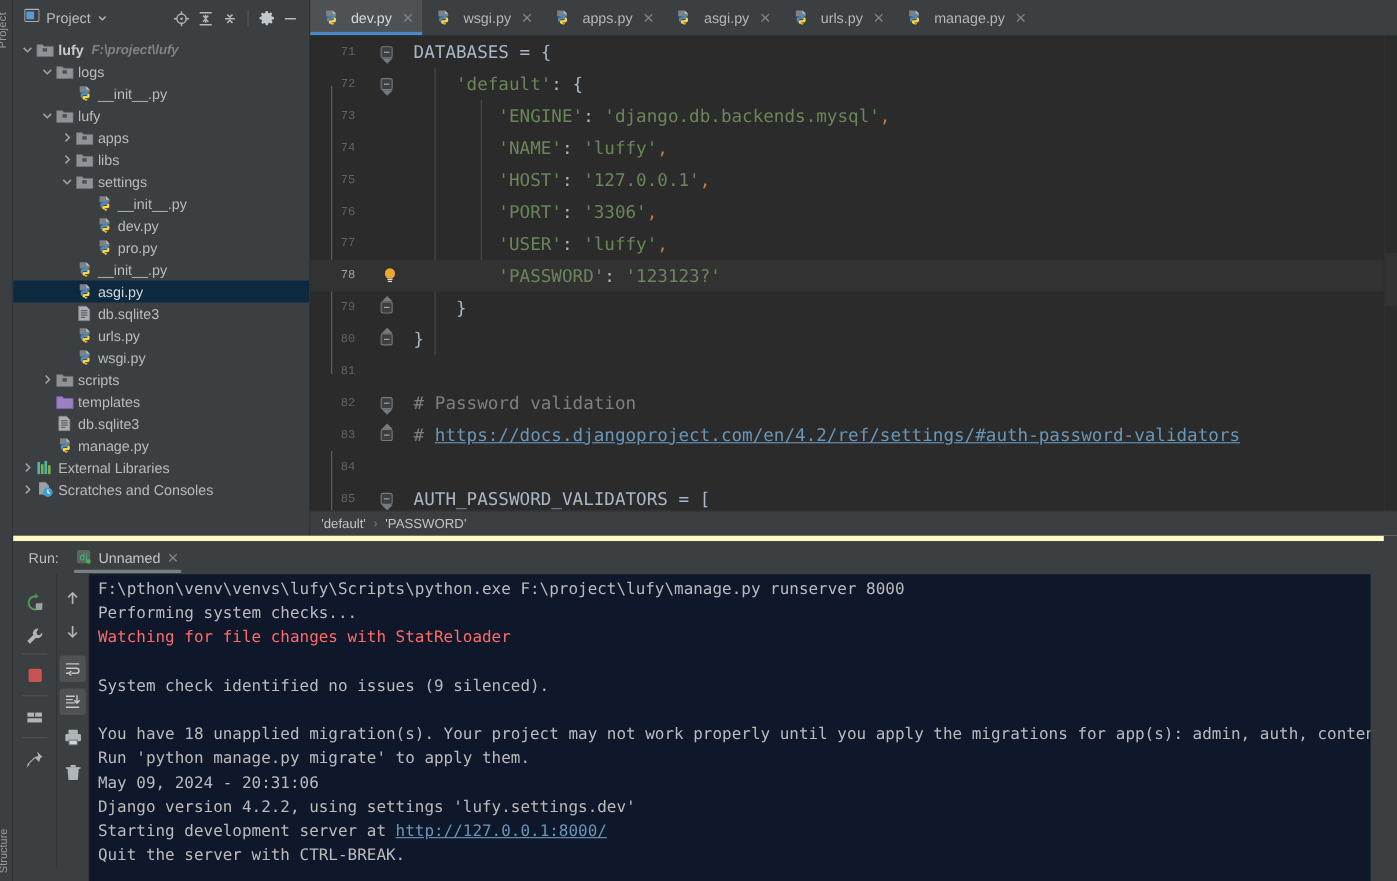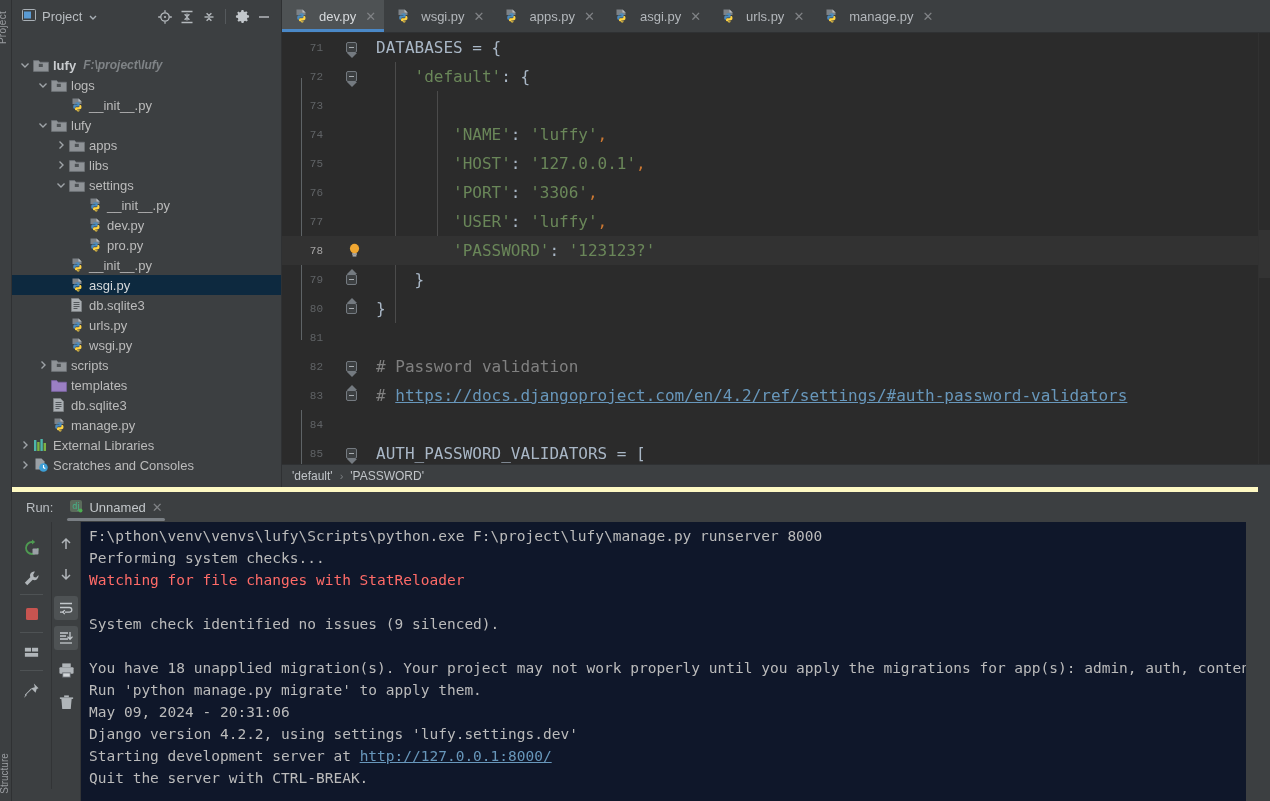--- a/index.html
+++ b/index.html
@@ -51,21 +51,21 @@
     align-items: center; justify-content: center;
     cursor: default;
   }
   .tb-sep {
     width: 1px; height: 15px; background: #55595c; margin: 0 5px;
   }
 
   
   #project-tree {
     flex: 1; overflow: hidden; position: relative;
-    background: #3c3f41; padding-top: 2px; margin-top: 20px;
+    background: #3c3f41; padding-top: 2px;
   }
   .tree-row {
     height: 20px; display: flex; align-items: center;
     font-size: 13px; color: #bbbbbb; white-space: nowrap;
     padding-right: 4px; cursor: default;
   }
   .tree-row.selected { background: #0d293f; }
   .tree-arrow {
     width: 13px; height: 13px; flex: 0 0 13px;
     display: inline-flex; align-items: center; justify-content: center;
@@ -662,20 +662,21 @@
       <div class="code-line">
         <span class="gutter-num">72</span>
         <span class="gutter-icons">
           <span class="fold fold-start"></span>
         </span>
         <span class="code-text">    <span class="k-str">'default'</span>: {</span>
       </div>
       <div class="code-line">
         <span class="gutter-num">73</span>
         <span class="gutter-icons"></span>
+        <span class="code-text">        <span class="k-str">'ENGINE'</span>: <span class="k-str">'django.db.backends.mysql'</span><span class="k-kw">,</span></span>
       </div>
       <div class="code-line">
         <span class="gutter-num">74</span>
         <span class="gutter-icons"></span>
         <span class="code-text">        <span class="k-str">'NAME'</span>: <span class="k-str">'luffy'</span><span class="k-kw">,</span></span>
       </div>
       <div class="code-line">
         <span class="gutter-num">75</span>
         <span class="gutter-icons"></span>
         <span class="code-text">        <span class="k-str">'HOST'</span>: <span class="k-str">'127.0.0.1'</span><span class="k-kw">,</span></span>

